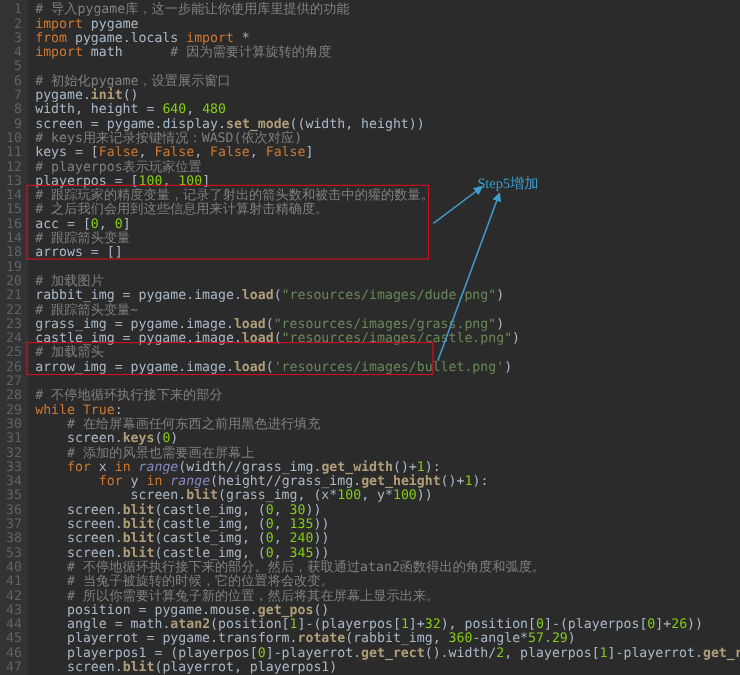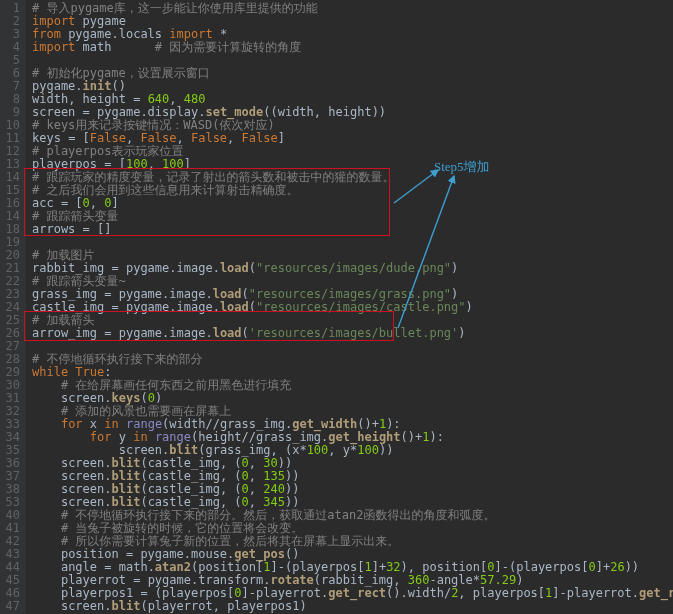--- a/index.html
+++ b/index.html
@@ -32,21 +32,21 @@
     position: relative;
   }
   .line { height: 13px; line-height: 13px; white-space: pre; }
   .cm { color: #808080; }
   .kw { color: #cc7832; }
   .str { color: #6a8759; }
   .num { color: #84cc16; }
   .fn { color: #b09d79; font-weight: bold; }
   .id { color: #a9b7c6; }
   .sq { color: #6a8759; }
-  .bi { color: #8888c6; }
+  .bi { color: #8888c6; font-style: italic; }
   .annot {
     position: absolute;
     border: 1px solid #d01020;
     pointer-events: none;
   }
   .annot-text {
     position: absolute;
     color: #3e9ed0;
     font-size: 13px;
     pointer-events: none;

